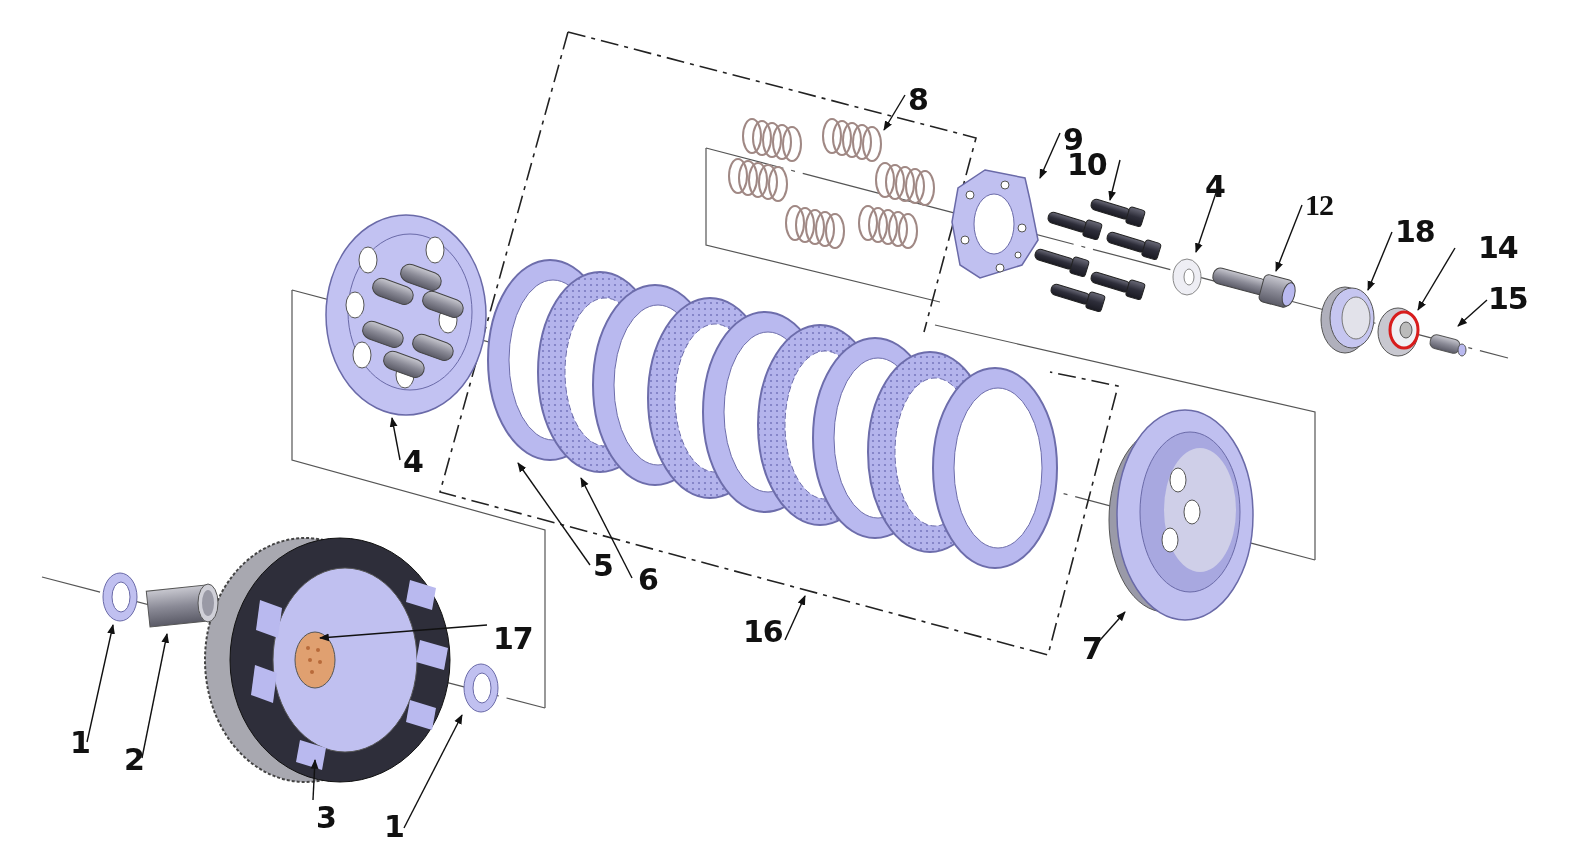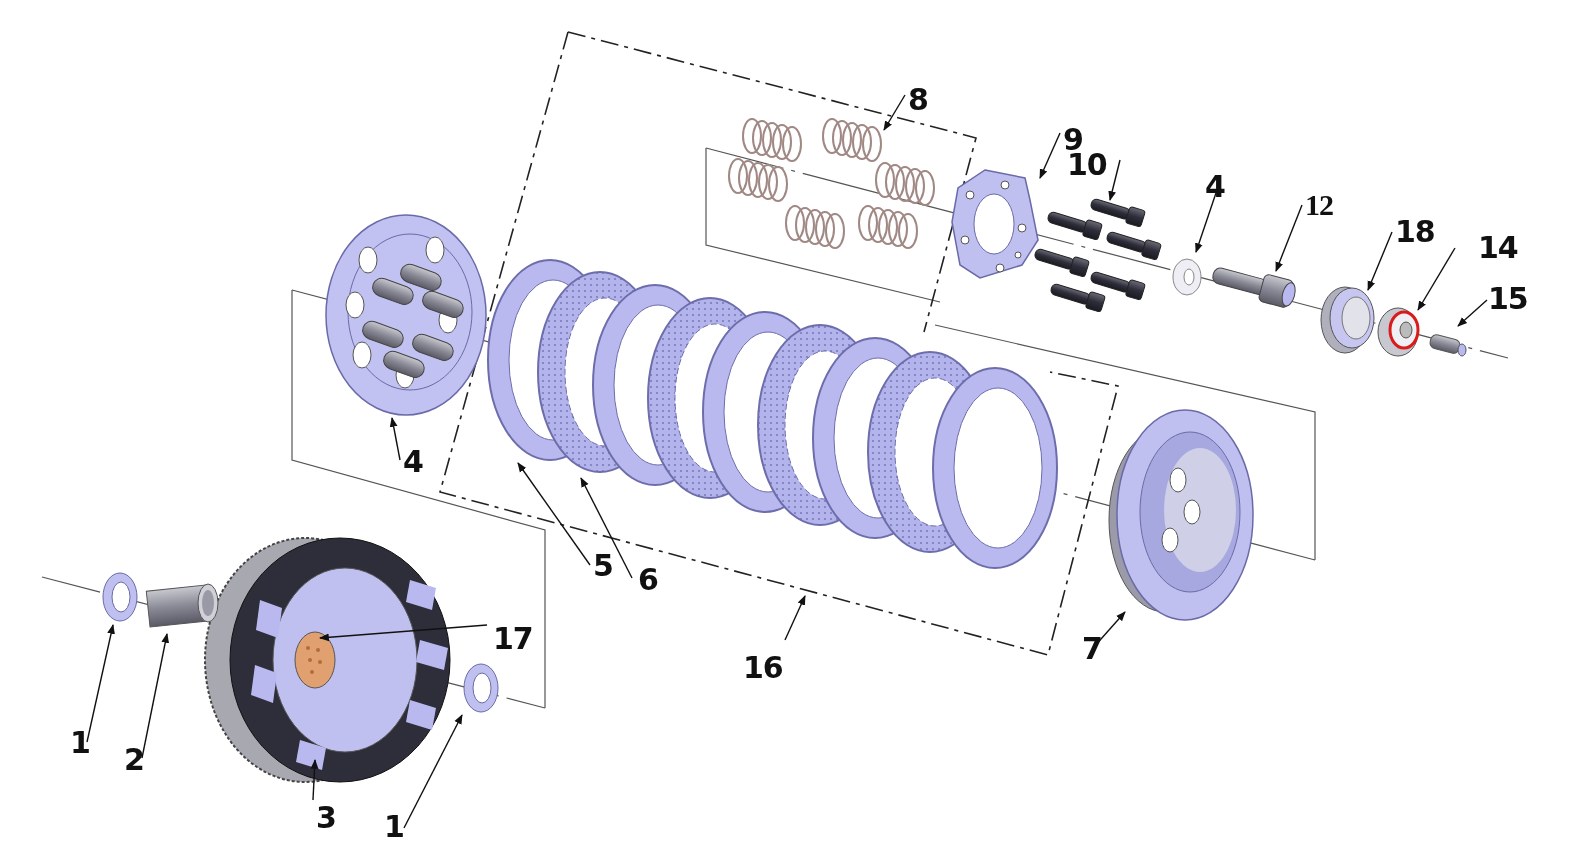--- a/index.html
+++ b/index.html
@@ -304,14 +304,14 @@
 <div class="callout" style="left:638px;top:565px;">6</div>
 <div class="callout" style="left:1082px;top:634px;">7</div>
 <div class="callout" style="left:908px;top:85px;">8</div>
 <div class="callout" style="left:1063px;top:125px;">9</div>
 <div class="callout" style="left:1067px;top:150px;">10</div>
 <div class="callout" style="left:1205px;top:172px;">4</div>
 <div class="callout" style="left:1305px;top:190px;font-family:Liberation Serif, serif;">12</div>
 <div class="callout" style="left:1395px;top:217px;">18</div>
 <div class="callout" style="left:1458px;top:233px;margin-left:20px;">14</div>
 <div class="callout" style="left:1488px;top:284px;">15</div>
-<div class="callout" style="left:743px;top:653px;">16</div>
+<div class="callout" style="left:743px;top:617px;">16</div>
 <div class="callout" style="left:493px;top:624px;">17</div>
 
 </body></html>

